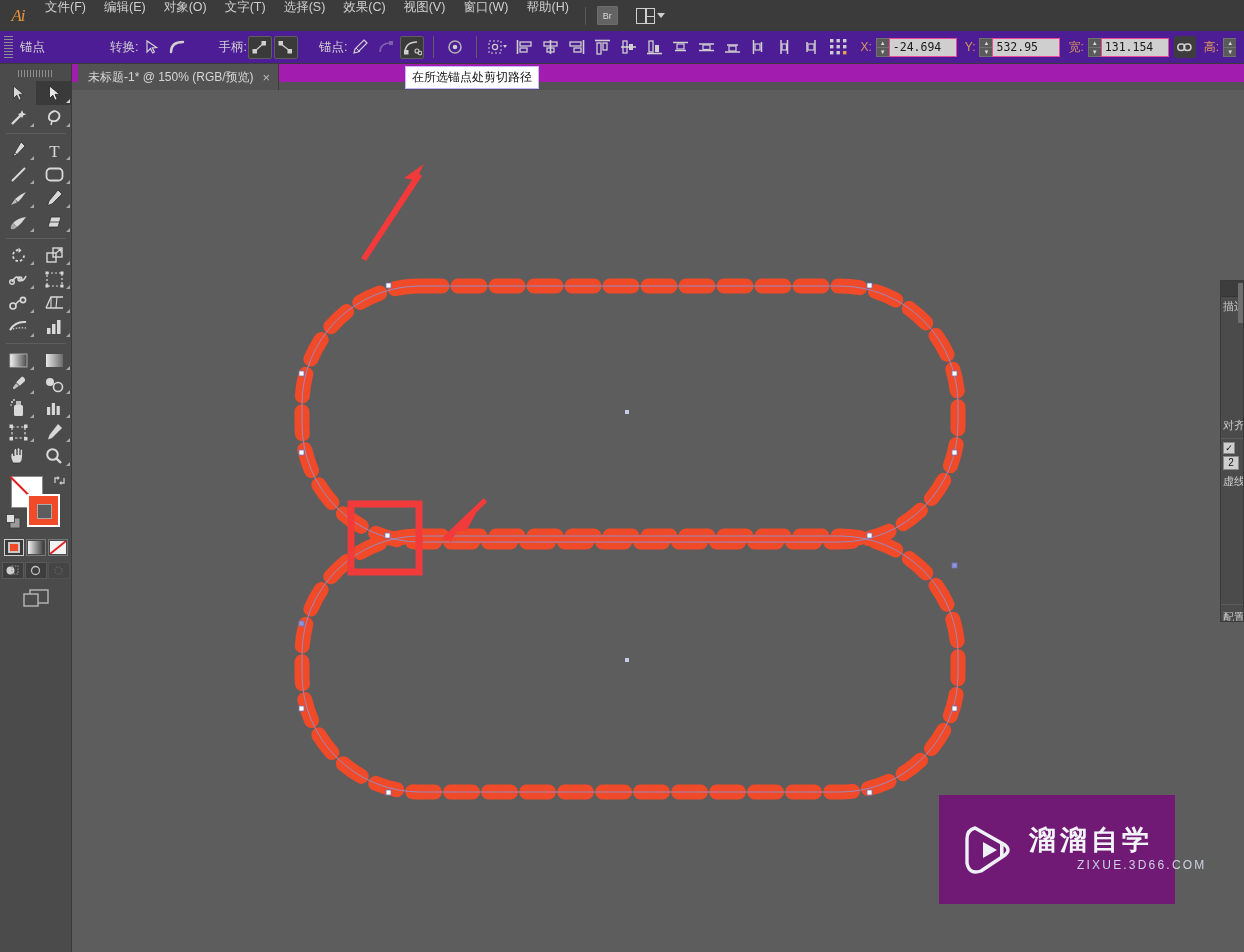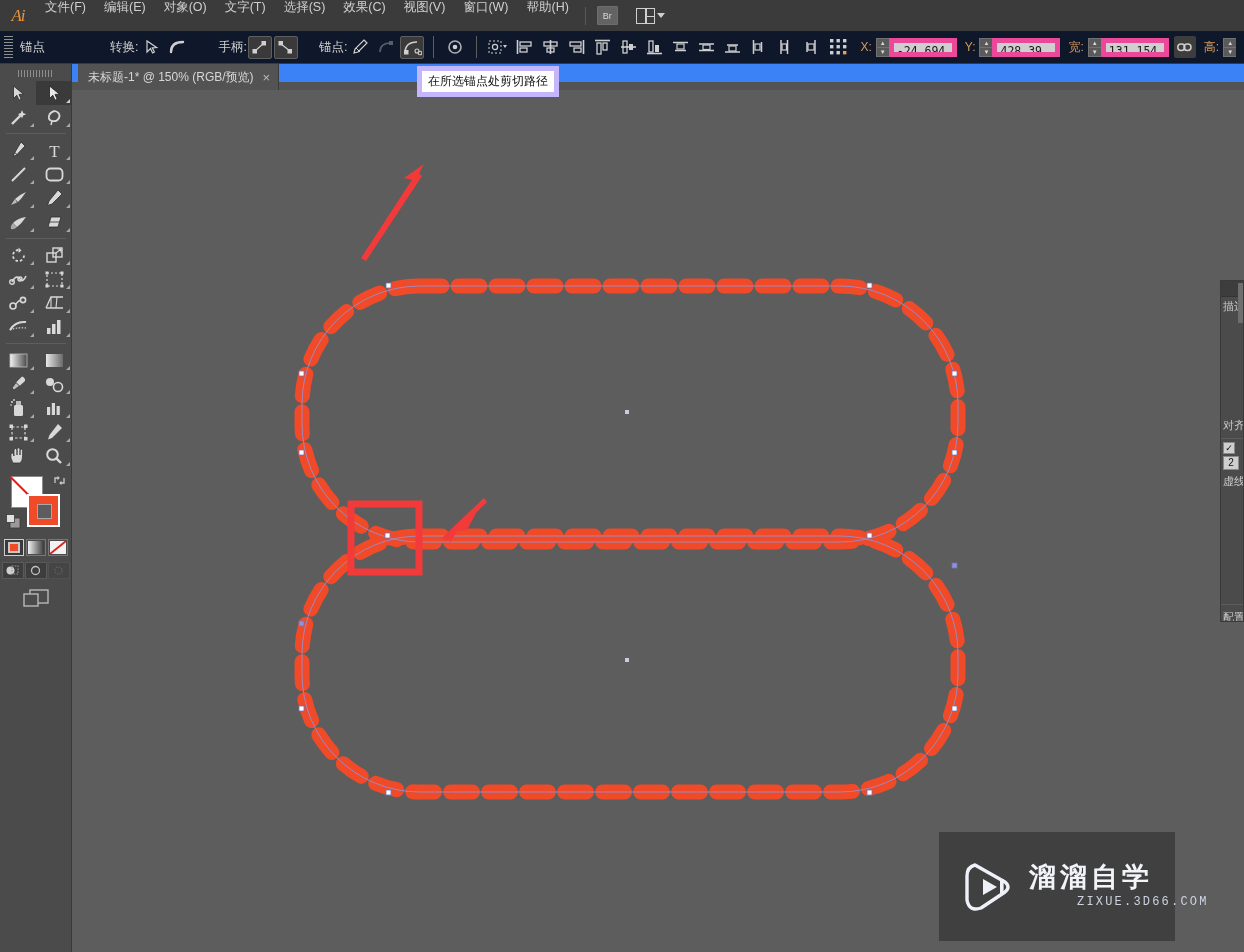--- a/index.html
+++ b/index.html
@@ -46,21 +46,21 @@
     content: ""; position: absolute; left: 50%; right: 0; top: 50%; height: 1.5px; background: #cfcfcf;
   }
   .caret-dn {
     width: 0; height: 0; border-left: 4px solid transparent; border-right: 4px solid transparent;
     border-top: 5px solid #cfcfcf;
   }
 
   
   .controlbar {
     position: absolute; left: 0; top: 31px; width: 1244px; height: 33px;
-    background: #0f172a; display: flex; align-items: center;
+    background: #4c1d95; display: flex; align-items: center;
     border-bottom: 1px solid #3a3a3a;
   }
   .grip {
     width: 9px; height: 22px; margin-left: 4px; margin-right: 7px;
     background: repeating-linear-gradient(to bottom, #8f8f8f 0 1px, transparent 1px 3px);
   }
   .cb-label { color: #d2d2d2; font-size: 12.5px; white-space: nowrap; }
   .cb-sep { width: 1px; height: 22px; background: #5e5e5e; margin: 0 8px; }
   .cb-ico {
     width: 24px; height: 23px; display: flex; align-items: center; justify-content: center;
@@ -76,48 +76,48 @@
   .spin {
     display: flex; flex-direction: column; width: 13px; height: 19px;
     background: #5a5a5a; border: 1px solid #717171; border-right: none;
   }
   .spin div {
     flex: 1; display: flex; align-items: center; justify-content: center;
     font-size: 6px; color: #d8d8d8; line-height: 1;
   }
   .spin div:first-child { border-bottom: 1px solid #717171; }
   .numinput {
-    width: 68px; height: 19px; background: #cfcfcf; border: 5px solid #ec4899;
+    width: 68px; height: 19px; background: #cfcfcf; border: 1px solid #ec4899;
     color: #1a1a1a; font-size: 11.5px; padding: 0 3px; line-height: 17px;
     font-family: "DejaVu Sans Mono", monospace; white-space: nowrap; overflow: hidden;
   }
   .axis-lbl { color: #d89a5a; font-size: 12px; margin-left: 8px; margin-right: 2px; }
   .linkbtn {
     width: 22px; height: 22px; margin-left: 5px; background: #3d3d3d;
     border-radius: 2px; display: flex; align-items: center; justify-content: center;
     color: #cfcfcf; font-size: 12px;
   }
 
   
   .tabbar {
     position: absolute; left: 72px; top: 64px; right: 0; height: 18px;
-    background: #3b82f6;
+    background: #a21caf;
     text-align: center;
   }
   .doctab {
     position: absolute; left: 6px; top: 0; height: 26px; background: #535353;
     display: flex; align-items: center; padding: 0 8px 0 10px; gap: 9px;
     border-right: 1px solid #3b3b3b;
   }
   .doctab-title { color: #d6d6d6; font-size: 12px; white-space: nowrap; }
   .doctab-close { color: #bdbdbd; font-size: 13px; line-height: 1; }
 
   .tooltip {
-    position: absolute; left: 417px; top: 66px; background: #ffffff;
-    border: 5px solid #c4b5fd; color: #111; font-size: 12px;
+    position: absolute; left: 405px; top: 66px; background: #ffffff;
+    border: 1px solid #c4b5fd; color: #111; font-size: 12px;
     padding: 2px 6px; white-space: nowrap; z-index: 40;
   }
 
   
   .toolbar {
     position: absolute; left: 0; top: 64px; width: 72px; bottom: 0;
     background: #4b4b4b; border-right: 1px solid #3a3a3a;
   }
   .tb-grip {
     width: 36px; height: 7px; margin: 6px auto 4px auto;
@@ -198,27 +198,27 @@
   .rp-inp {
     width: 16px; height: 14px; background: #cfcfcf; border: 1px solid #8a8a8a;
     color: #111; font-size: 10px; line-height: 12px; text-align: center; margin: 2px;
   }
   .rp-scrollthumb {
     position: absolute; right: 0px; top: 2px; width: 5px; height: 40px; background: #6e6e6e;
   }
 
   
   .watermark {
-    position: absolute; left: 939px; top: 832px; width: 236px; height: 109px;
-    background: #404040; display: flex; align-items: center; gap: 14px; padding-left: 22px; justify-content: space-between;
+    position: absolute; left: 939px; top: 795px; width: 236px; height: 109px;
+    background: #701a75; display: flex; align-items: center; gap: 14px; padding-left: 22px; justify-content: space-between;
   }
   .wm-logo { width: 54px; height: 54px; position: relative; }
   .wm-text { display: flex; flex-direction: column; gap: 4px; }
   .wm-cn { color: #f2f4f8; font-size: 27px; font-weight: bold; letter-spacing: 4px; line-height: 1; }
-  .wm-en { color: #ccd2e0; font-size: 12px; letter-spacing: 2.2px; font-family: Liberation Mono, monospace; margin-left: 48px; }
+  .wm-en { color: #ccd2e0; font-size: 12px; letter-spacing: 2.2px; font-family: Liberation Sans, sans-serif; margin-left: 48px; }
 </style>
 </head>
 <body>
 
 <div id="app">
 
   <div class="menubar">
     <div class="ai-logo">Ai</div>
     <div class="menu-item">文件(F)</div>
     <div class="menu-item">编辑(E)</div>
@@ -416,21 +416,21 @@
         </div>
       <div class="numinput">-24.694</div>
     </div>
 
     <div class="axis-lbl">Y:</div>
     <div class="numfield">
       <div class="spin">
           <div>▲</div>
           <div>▼</div>
         </div>
-      <div class="numinput">428.39</div>
+      <div class="numinput">532.95</div>
     </div>
 
     <div class="axis-lbl">宽:</div>
     <div class="numfield">
       <div class="spin">
           <div>▲</div>
           <div>▼</div>
         </div>
       <div class="numinput">131.154</div>
     </div>

